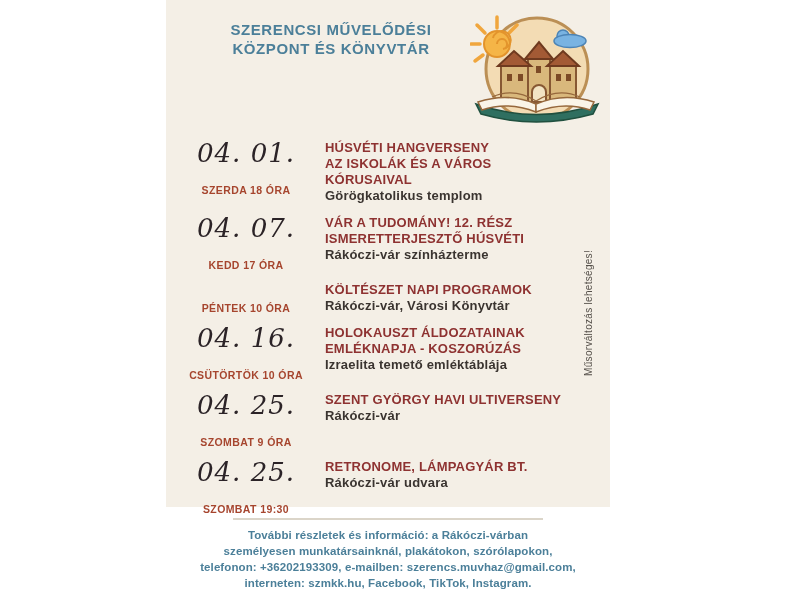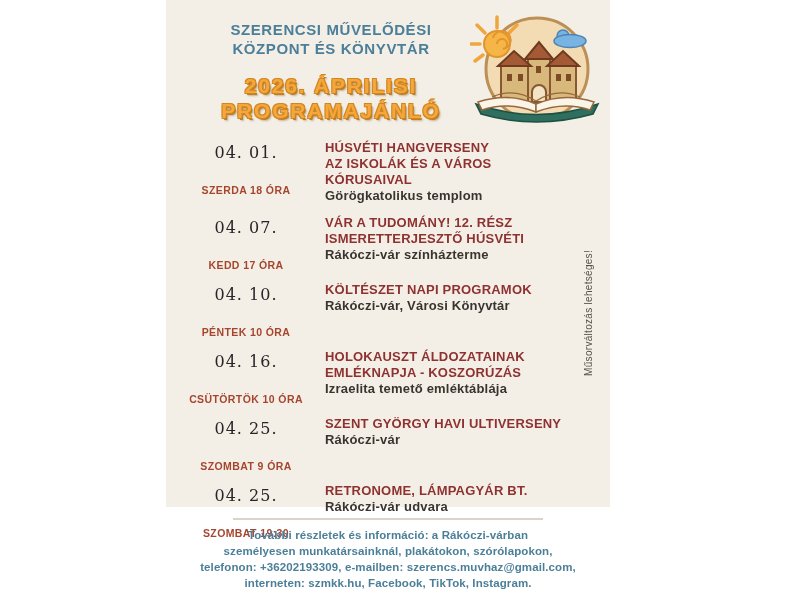--- a/index.html
+++ b/index.html
@@ -29,22 +29,22 @@
       2.5px 3px 2px rgba(90,70,40,0.35);
   }
   .logo {
     position:absolute; right:8px; top:14px; width:132px; height:122px;
   }
   
   .events { position:absolute; left:0; right:0; top:140px; padding-left:10px; }
   .event { display:flex; margin-bottom:11px; }
   .event-date-col { width:140px; flex-shrink:0; text-align:center; padding-top:1px; }
   .event-date {
-    font-family:"DejaVu Serif", serif; font-size:16px; line-height:24px;
-    color:#2b2327; letter-spacing:1px;
+    font-family:"DejaVu Serif", serif; font-size:26px; line-height:24px;
+    color:#2b2327; letter-spacing:1px;font-style:italic;
   }
   .event-day {
     font-size:10.5px; font-weight:700; color:#a6452e;
     letter-spacing:0.4px; margin-top:19px;
   }
   .event-info { flex:1; padding-left:9px; padding-right:28px; }
   .event-title-line {
     display:block; color:#8e3231; font-weight:700; font-size:13px;
     line-height:16px; letter-spacing:0.2px;
   }
@@ -70,24 +70,20 @@
 </style>
 </head>
 <body>
 
 <div class="poster">
 
   <div class="header-text">
     <div class="org-name">
       <span>SZERENCSI MŰVELŐDÉSI</span><br>
       <span>KÖZPONT ÉS KÖNYVTÁR</span>
-    </div>
-    <div class="main-title">
-      <span>2026. ÁPRILISI</span><br>
-      <span>PROGRAMAJÁNLÓ</span>
     </div>
   </div>
 
   <div class="logo">
     <svg viewBox="0 0 132 122" width="132" height="122" aria-hidden="true">
 
       <circle cx="67" cy="55" r="51" fill="#f3dcb4" stroke="#bb8f55" stroke-width="3"></circle>
 
       <g stroke="#f0a63d" stroke-width="3.5" stroke-linecap="round">
         <line x1="27" y1="14" x2="27" y2="3"></line>
@@ -154,21 +150,20 @@
       </div>
       <div class="event-info">
         <span class="event-title-line">VÁR A TUDOMÁNY! 12. RÉSZ</span>
         <span class="event-title-line">ISMERETTERJESZTŐ HÚSVÉTI</span>
         <div class="event-location">Rákóczi-vár színházterme</div>
       </div>
     </div>
 
     <div class="event">
       <div class="event-date-col">
-        <div class="event-date">04. 10.</div>
         <div class="event-day">PÉNTEK 10 ÓRA</div>
       </div>
       <div class="event-info">
         <span class="event-title-line">KÖLTÉSZET NAPI PROGRAMOK</span>
         <span class="event-title-line"></span>
         <div class="event-location">Rákóczi-vár, Városi Könyvtár</div>
       </div>
     </div>
 
 

